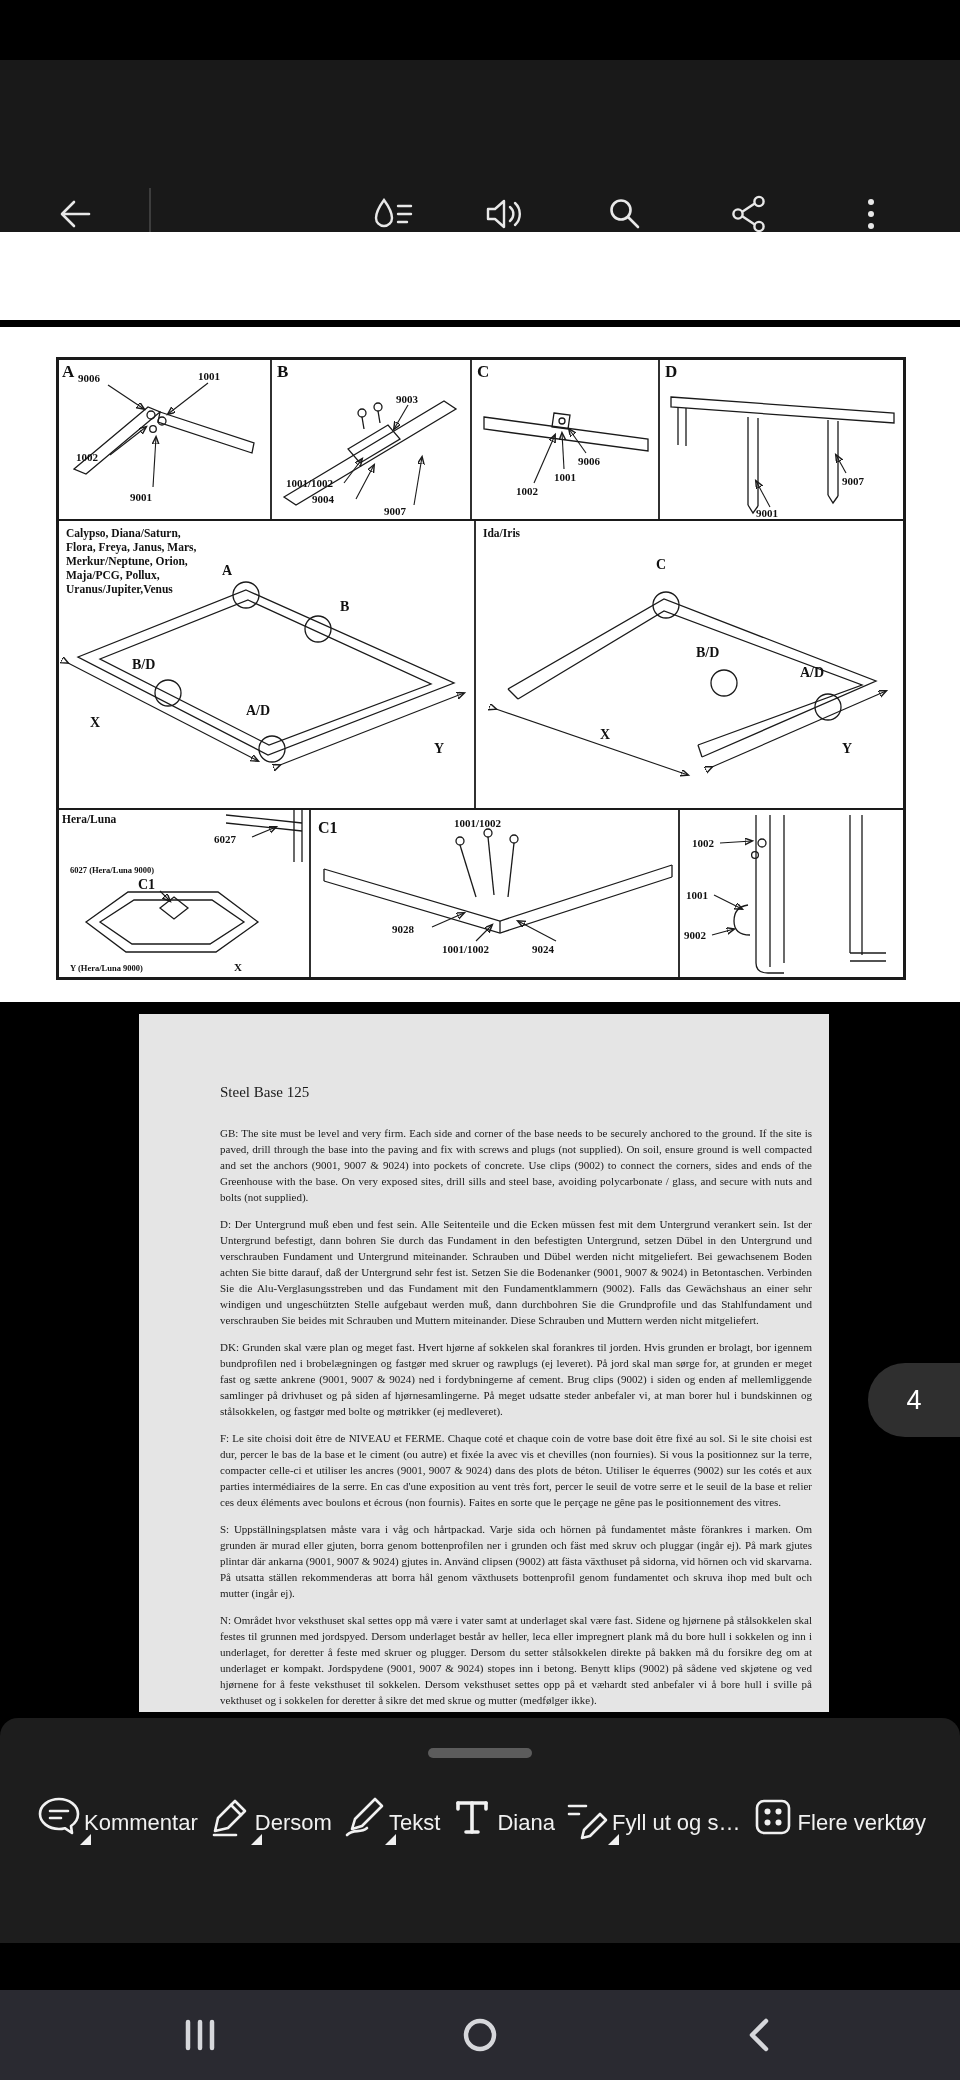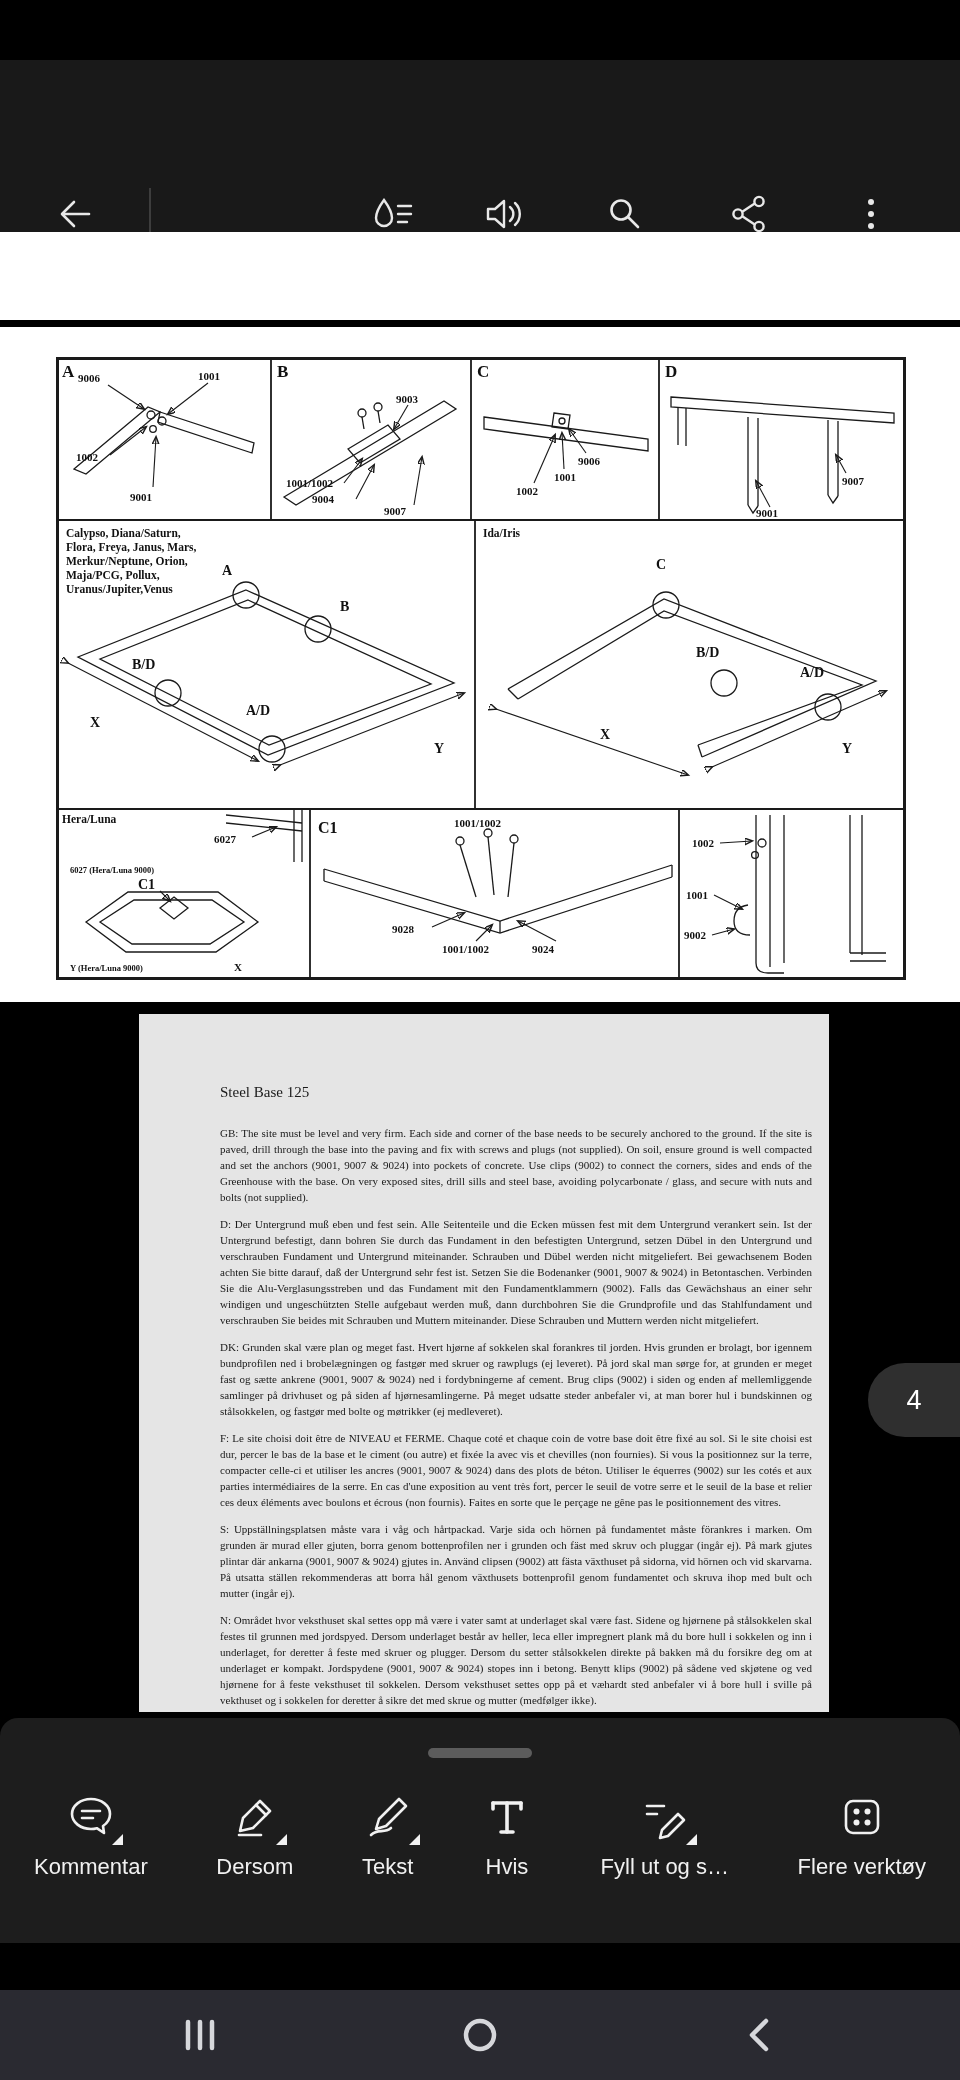--- a/index.html
+++ b/index.html
@@ -48,21 +48,21 @@
                 border-radius:37px 0 0 37px; display:flex; align-items:center; justify-content:center;
                 color:#fff; font-size:27px; }
 
   
   .bottom-sheet { position:absolute; top:1718px; left:0; width:960px; height:225px; background:#1d1d1d;
                   border-radius:18px 18px 0 0; }
   .drag-handle { position:absolute; top:30px; left:428px; width:104px; height:10px; border-radius:5px;
                  background:#5c5c5c; cursor:grab; }
   .tools-row { position:absolute; top:74px; left:0; width:960px; display:flex;
                justify-content:space-between; padding:0 34px; }
-  .tool { display:flex; flex-direction:column; align-items:center; background:none; border:none; cursor:pointer; }
+  .tool { display:flex; flex-direction:row; align-items:center; background:none; border:none; cursor:pointer; }
   .tool-icon { position:relative; width:50px; height:50px; }
   .tool-icon svg { display:block; }
   .tool-label { margin-top:12px; color:#f1f1f1; font-size:22px; white-space:nowrap;
                 font-family:"Liberation Sans", sans-serif; }
   .flyout-tri { position:absolute; right:-7px; bottom:-3px; width:0; height:0;
                 border-left:11px solid transparent; border-bottom:11px solid #f1f1f1; }
 
   
   .nav-bar { position:absolute; top:1990px; left:0; width:960px; height:90px; background:#2a2a31;
              display:flex; align-items:center; justify-content:center; gap:232px; }
@@ -371,21 +371,21 @@
 
       <button class="tool">
         <span class="tool-icon">
           <svg width="50" height="50" viewBox="0 0 50 50" fill="none" stroke="#f1f1f1" stroke-width="3.6" stroke-linecap="round">
             <path d="M11 11 H39"></path>
               <path d="M11 11 v6 M39 11 v6"></path>
             <path d="M25 11 V40"></path>
               <path d="M19 40 h12"></path>
           </svg>
         </span>
-        <span class="tool-label">Hvis</span>
+        <span class="tool-label">Diana</span>
       </button>
 
       <button class="tool">
         <span class="tool-icon">
           <svg width="50" height="50" viewBox="0 0 50 50" fill="none" stroke="#f1f1f1" stroke-width="2.6" stroke-linecap="round" stroke-linejoin="round">
             <path d="M7 14 h17 M7 22 h10"></path>
             <path d="M22 38 L38 22 l6 6 L28 44 l-8 2 Z"></path>
           </svg>
           <span class="flyout-tri"></span>
         </span>

